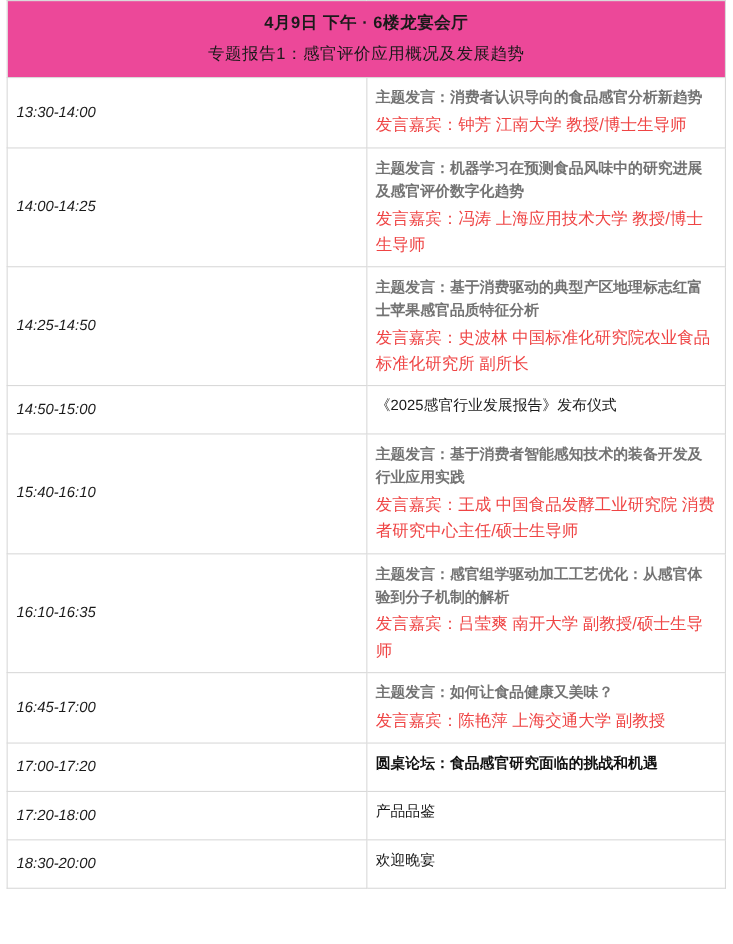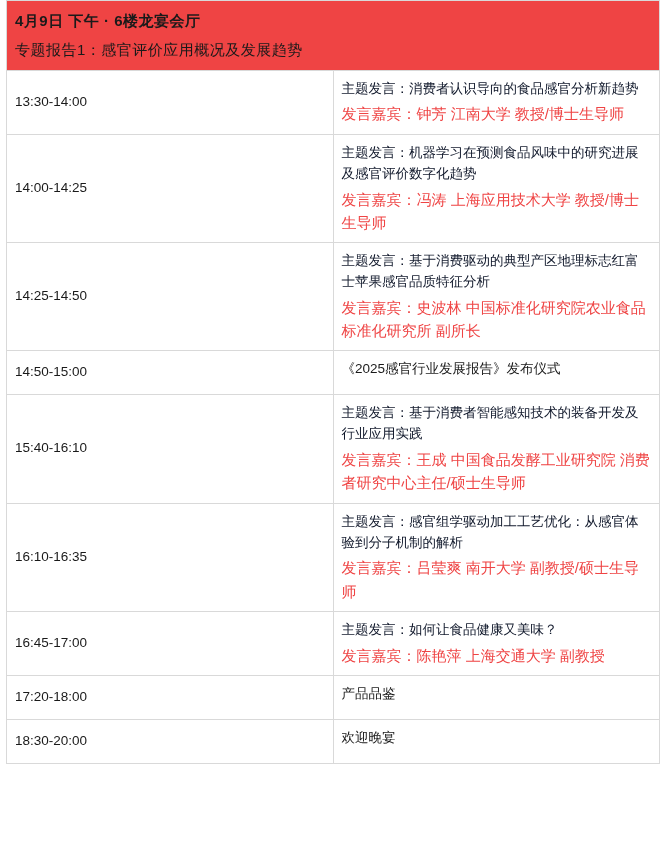--- a/index.html
+++ b/index.html
@@ -26,21 +26,22 @@
     table-layout: fixed;
   }
   table.schedule td {
     border: 1px solid #d9d9d9;
     vertical-align: middle;
     padding: 8px 8px;
     font-size: 13.5px;
     line-height: 1.55;
   }
   .header-cell {
-    background: #ef4444;
+    background: #ec4899;
+    text-align: center;
     padding: 9px 8px 10px 8px;
     border: 1px solid #f0cdb0;
   }
   .header-line1 {
     font-size: 15px;
     font-weight: bold;
     color: #1a1a1a;
     letter-spacing: 0.5px;
     margin-bottom: 6px;
   }
@@ -50,29 +51,30 @@
     color: #1a1a1a;
     letter-spacing: 0.5px;
   }
   td.time {
     width: 84px;
     font-size: 13.5px;
     color: #1a1a1a;
     padding-left: 10px;
     padding-right: 4px;
     word-break: break-all;
+    font-style: italic;
   }
   td.content {
     padding-left: 12px;
     padding-right: 6px;
   }
   .topic {
-    font-weight: normal;
+    font-weight: bold;
     font-size: 13.5px;
-    color: #0f172a;
+    color: #737373;
     margin-bottom: 3px;
   }
   .speaker {
     font-size: 15px;
     color: #ef4444;
   }
   .plain {
     font-size: 13.5px;
     color: #1a1a1a;
   }
@@ -139,20 +141,26 @@
         </td>
       </tr>
       <tr class="row-talk">
         <td class="time">16:45-17:00</td>
         <td class="content">
           <div class="topic">主题发言：如何让食品健康又美味？</div>
           <div class="speaker">发言嘉宾：陈艳萍  上海交通大学  副教授</div>
         </td>
       </tr>
       <tr class="row-single">
+        <td class="time">17:00-17:20</td>
+        <td class="content">
+          <div class="bold-plain">圆桌论坛：食品感官研究面临的挑战和机遇</div>
+        </td>
+      </tr>
+      <tr class="row-single">
         <td class="time">17:20-18:00</td>
         <td class="content">
           <div class="plain">产品品鉴</div>
         </td>
       </tr>
       <tr class="row-single">
         <td class="time">18:30-20:00</td>
         <td class="content">
           <div class="plain">欢迎晚宴</div>
         </td>

